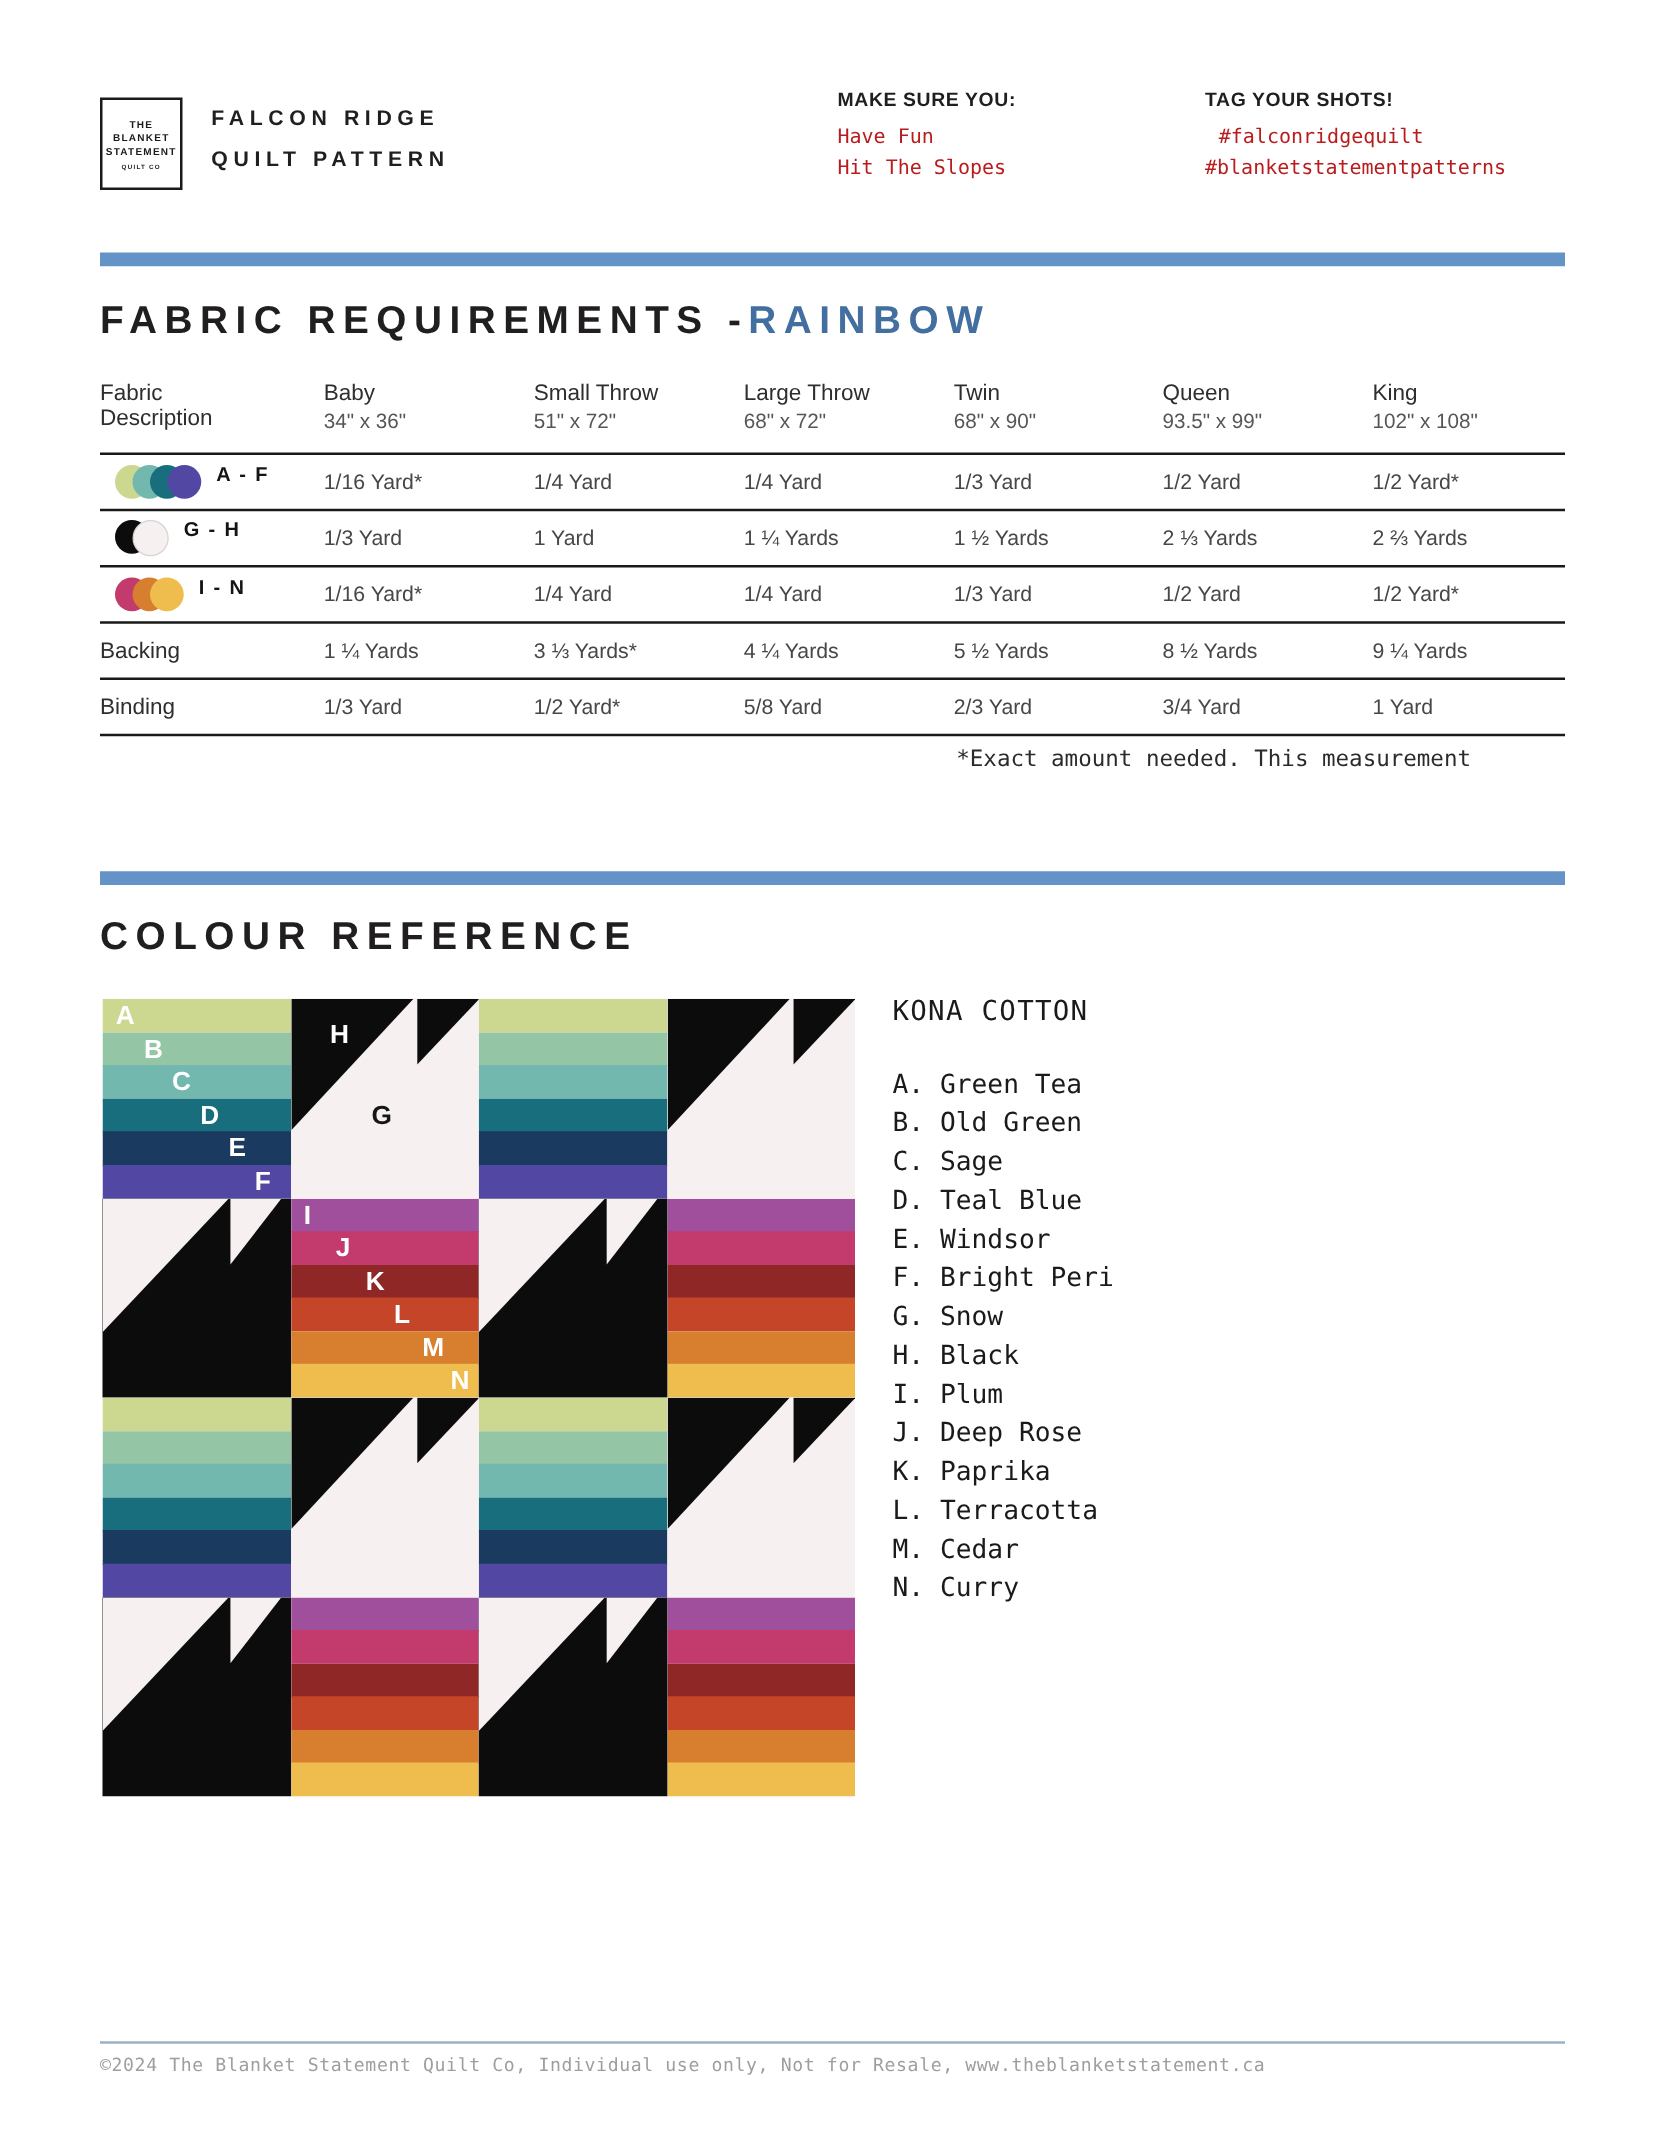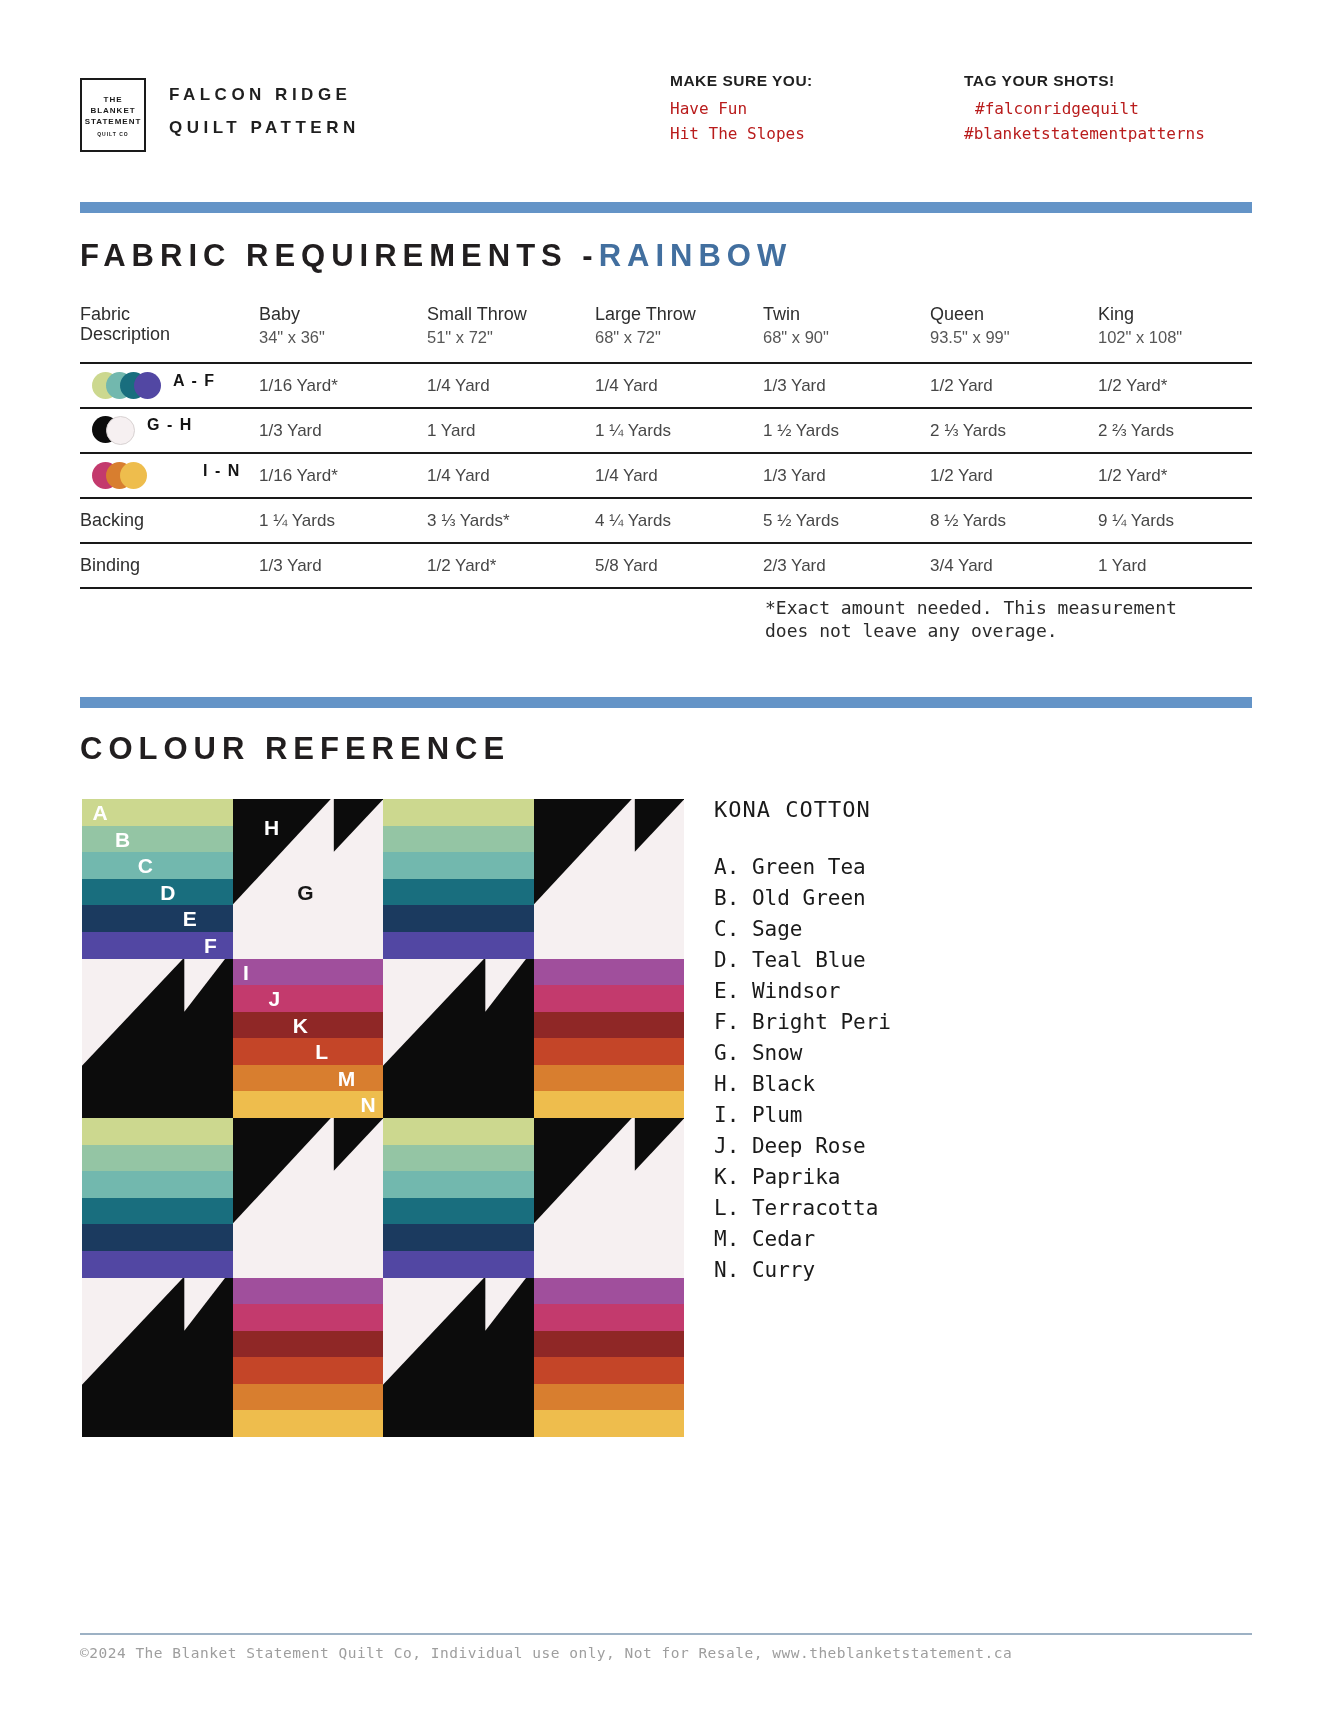--- a/index.html
+++ b/index.html
@@ -148,21 +148,21 @@
           <span class="rowlabel">G - H</span>
         </div>
         <div class="cell val" style="width: 168px;">1/3 Yard</div>
         <div class="cell val" style="width: 168px;">1 Yard</div>
         <div class="cell val" style="width: 168px;">1 ¼ Yards</div>
         <div class="cell val" style="width: 167px;">1 ½ Yards</div>
         <div class="cell val" style="width: 168px;">2 ⅓ Yards</div>
         <div class="cell val" style="width: 153px;">2 ⅔ Yards</div>
       </div>
       <div class="trow">
-        <div class="cell labelwrap" style="width: 179px; gap: 44px;">
+        <div class="cell labelwrap" style="width: 179px;">
           <div class="swatch">
             <div class="dot" style="background: rgb(195, 58, 109);"></div>
             <div class="dot" style="background: rgb(216, 126, 47);"></div>
             <div class="dot" style="background: rgb(238, 189, 77);"></div>
           </div>
           <span class="rowlabel">I - N</span>
         </div>
         <div class="cell val" style="width: 168px;">1/16 Yard*</div>
         <div class="cell val" style="width: 168px;">1/4 Yard</div>
         <div class="cell val" style="width: 168px;">1/4 Yard</div>
@@ -190,21 +190,20 @@
         <div class="cell val" style="width: 168px;">5/8 Yard</div>
         <div class="cell val" style="width: 167px;">2/3 Yard</div>
         <div class="cell val" style="width: 168px;">3/4 Yard</div>
         <div class="cell val" style="width: 153px;">1 Yard</div>
       </div>
     </div>
 </div>
 
 <div class="abs note mono">
   <div>*Exact amount needed. This measurement</div>
-  <div> does not leave any overage.</div>
 </div>
 
 <div class="abs bar" style="top: 697px; background: rgb(100, 148, 199);"></div>
 
 <div class="abs sec-title" style="left:80px;top:731px;">COLOUR REFERENCE</div>
 
 <div class="abs quilt" id="quilt">
     <div class="qb">
       <div class="stripe" style="top: 0%; height: 17.0667%; background: rgb(204, 216, 143);"></div>
       <span class="qletter" style="left: 7%; top: calc(0% + 3px);">A</span>

